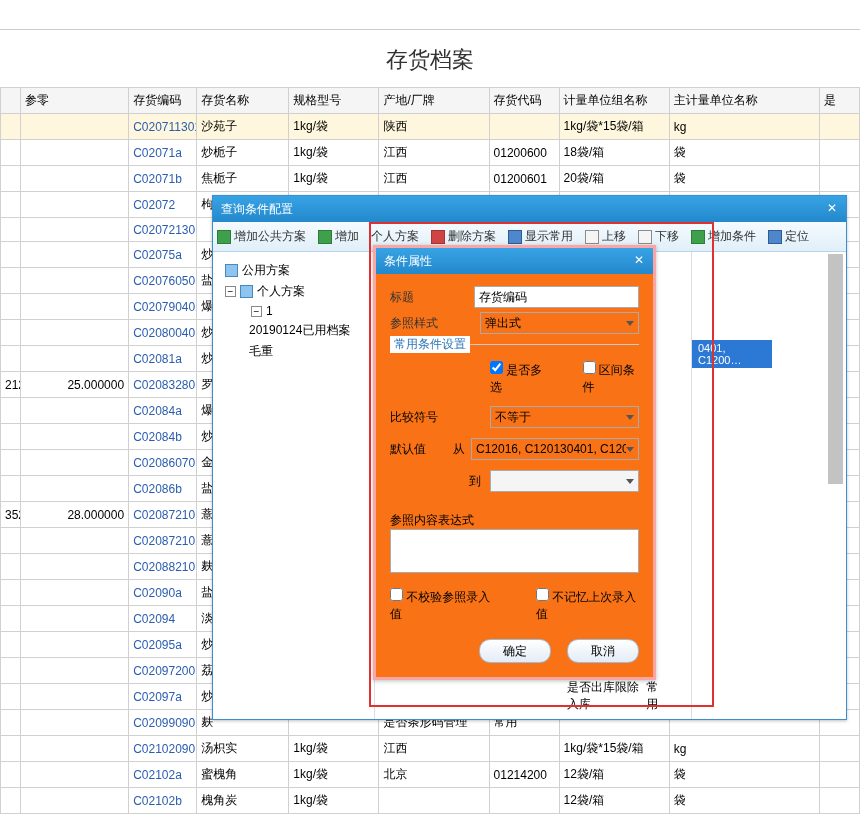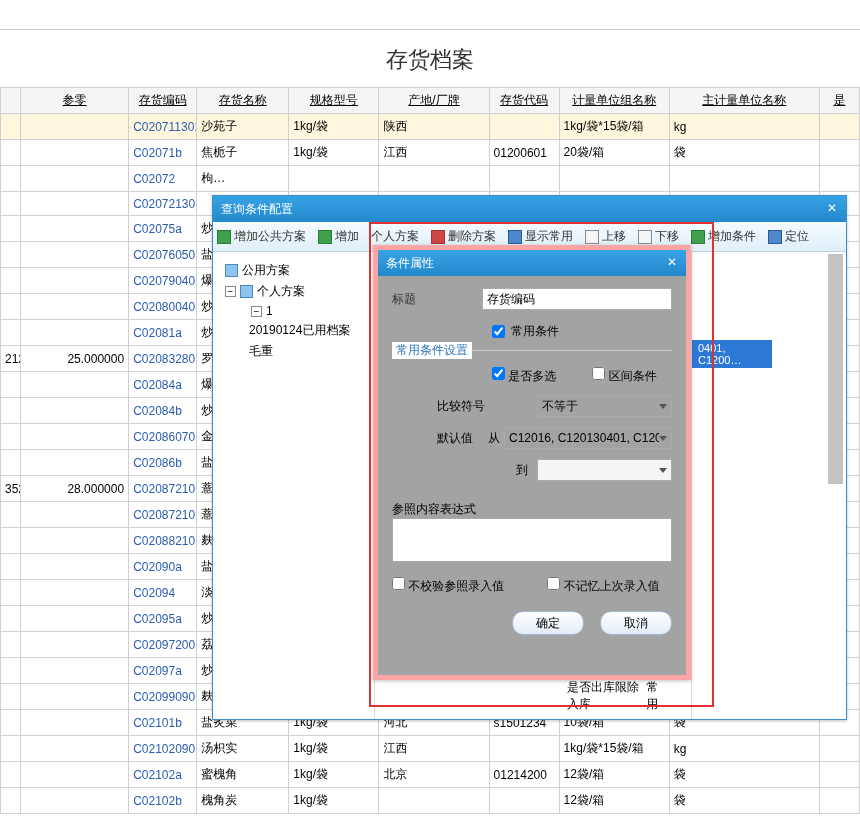--- a/index.html
+++ b/index.html
@@ -26,21 +26,21 @@
     .data-table { width: 100%; border-collapse: collapse; table-layout: fixed; }
     .data-table th, .data-table td {
       border: 1px solid #d0d0d0;
       padding: 4px 4px;
       height: 24px;
       font-size: 12px;
       text-align: left;
       white-space: nowrap;
       overflow: hidden;
     }
-    .data-table th { background: #f5f5f5; text-align: center; font-weight: normal; text-decoration: underline; }
+    .data-table th { background: #f5f5f5; font-weight: normal; }
     .col-narrow   { width: 20px; }
     .col-ref      { width: 108px; }
     .col-code     { width: 68px; }
     .col-name     { width: 92px; }
     .col-spec     { width: 90px; }
     .col-origin   { width: 110px; }
     .col-stockcd  { width: 70px; }
     .col-group    { width: 110px; }
     .col-unit     { width: 150px; }
     .col-last     { width: 40px; }
@@ -130,61 +130,61 @@
       bottom: 0; left: 162px; right: 150px;
       padding: 2px 30px 6px;
       font-size: 12px;
     }
     .bottom-props .bp-row{display:flex;justify-content:space-between;}
 
     .prop-dialog {
       position: absolute;
       top: 245px;
       left: 373px;
-      width: 318px;
+      width: 283px;
       height: 435px;
-      background: #a3a3a3;
-      border: 5px solid #fca5a5;
+      background: #f97316;
+      border: 3px solid #fca5a5;
       box-shadow: 0 1px 4px rgba(0,0,0,0.25);
     }
     .prop-title {
       height: 26px;
       background: linear-gradient(#37a3e5, #2388cc);
       color: #fff;
       line-height: 26px;
       padding: 0 8px;
       position: relative;
     }
     .prop-close {
       position:absolute;right:6px;top:5px;width:16px;height:16px;line-height:14px;
       text-align:center;cursor:pointer;color:#fff;
     }
     .prop-body { padding: 12px 14px; }
-    .form-row { display: flex; align-items: center; margin-bottom: 13px; }
+    .form-row { display: flex; align-items: center; margin-bottom: 4px; }
     .form-label { width: 90px; color: #333; }
     .form-inp {
       flex: 1; height: 22px; border: 1px solid #aaa; padding: 0 4px;
       font-size: 12px;
     }
     .dropdown {
       flex: 1; height: 22px; border: 1px solid #aaa; display: flex;
       align-items:center; padding: 0 4px; justify-content: space-between;
     }
     .dd-arrow{width:0;height:0;border-left:4px solid transparent;border-right:4px solid transparent;border-top:5px solid #555;}
     .chk-row { display:flex; align-items:center; padding-left: 100px; gap: 6px; margin-bottom: 8px;}
     .chk-row input{margin:0;}
     .fieldset {
       border-top: 1px solid #ccc; margin: 10px 0 4px; position: relative;
     }
     .fieldset .legend {
       position: absolute; top: -9px; left: 0px; background: #fff; padding: 0 4px; color: #2b74b8;
     }
     .multi-chk-row{display:flex;gap:36px;padding-left:100px;margin-top:16px;align-items:flex-start;}
     .sub-row{display:flex;align-items:center;margin-top:10px;}
-    .sub-label1{width:70px;margin-left:45px;}
+    .sub-label1{width:70px;}
     .sub-label2{width:30px;text-align:center;}
     .buttons { display: flex; justify-content: flex-end; gap: 16px; padding: 4px 14px 0; }
     .btn {
       width: 72px; height: 24px; border: 1px solid #9fb9d8;
       background: linear-gradient(#ffffff,#e3ecf6); border-radius: 11px;
       cursor: pointer; line-height: 22px; text-align: center;
     }
     .ta{width:100%;height:44px;border:1px solid #aaa;resize:none;}
     .checks-bottom{display:flex;gap:43px;margin-top:12px;}
 
@@ -238,20 +238,32 @@
         <td>1kg/袋</td>
         <td>陕西</td>
         <td></td>
         <td>1kg/袋*15袋/箱</td>
         <td>kg</td>
         <td></td>
       </tr>
       <tr>
         <td class="num"></td>
         <td class="num"></td>
+        <td class="code-link">C02071a</td>
+        <td>炒栀子</td>
+        <td>1kg/袋</td>
+        <td>江西</td>
+        <td>01200600</td>
+        <td>18袋/箱</td>
+        <td>袋</td>
+        <td></td>
+      </tr>
+      <tr>
+        <td class="num"></td>
+        <td class="num"></td>
         <td class="code-link">C02071b</td>
         <td>焦栀子</td>
         <td>1kg/袋</td>
         <td>江西</td>
         <td>01200601</td>
         <td>20袋/箱</td>
         <td>袋</td>
         <td></td>
       </tr>
       <tr>
@@ -497,32 +509,20 @@
       <tr>
         <td class="num"></td>
         <td class="num"></td>
         <td class="code-link">C020990901</td>
         <td>麸</td>
         <td></td>
         <td>是否条形码管理</td>
         <td>常用</td>
         <td></td>
         <td></td>
-        <td></td>
-      </tr>
-      <tr>
-        <td class="num"></td>
-        <td class="num"></td>
-        <td class="code-link">C02101b</td>
-        <td>盐炙菜</td>
-        <td>1kg/袋</td>
-        <td>河北</td>
-        <td>s1501234</td>
-        <td>10袋/箱</td>
-        <td>袋</td>
         <td></td>
       </tr>
       <tr>
         <td class="num"></td>
         <td class="num"></td>
         <td class="code-link">C021020901</td>
         <td>汤枳实</td>
         <td>1kg/袋</td>
         <td>江西</td>
         <td></td>
@@ -643,23 +643,26 @@
 <div class="prop-dialog">
   <div class="prop-title">
     <span>条件属性</span>
     <span class="prop-close">✕</span>
   </div>
   <div class="prop-body">
     <div class="form-row">
       <span class="form-label">标题</span>
       <input class="form-inp" value="存货编码" style="">
     </div>
-    <div class="chk-row">
-      <input type="checkbox" checked="" style="">
-      <span>常用条件</span>
+    <div class="form-row">
+      <span class="form-label">参照样式</span>
+      <div class="dropdown">
+        <span>弹出式</span>
+          <span class="dd-arrow"></span>
+      </div>
     </div>
 
     <div class="fieldset">
         <span class="legend">常用条件设置</span>
       </div>
 
     <div class="multi-chk-row">
       <span><input type="checkbox" checked="" style=""> <span>是否多选</span></span>
       <span><input type="checkbox" style=""> <span>区间条件</span></span>
     </div>

